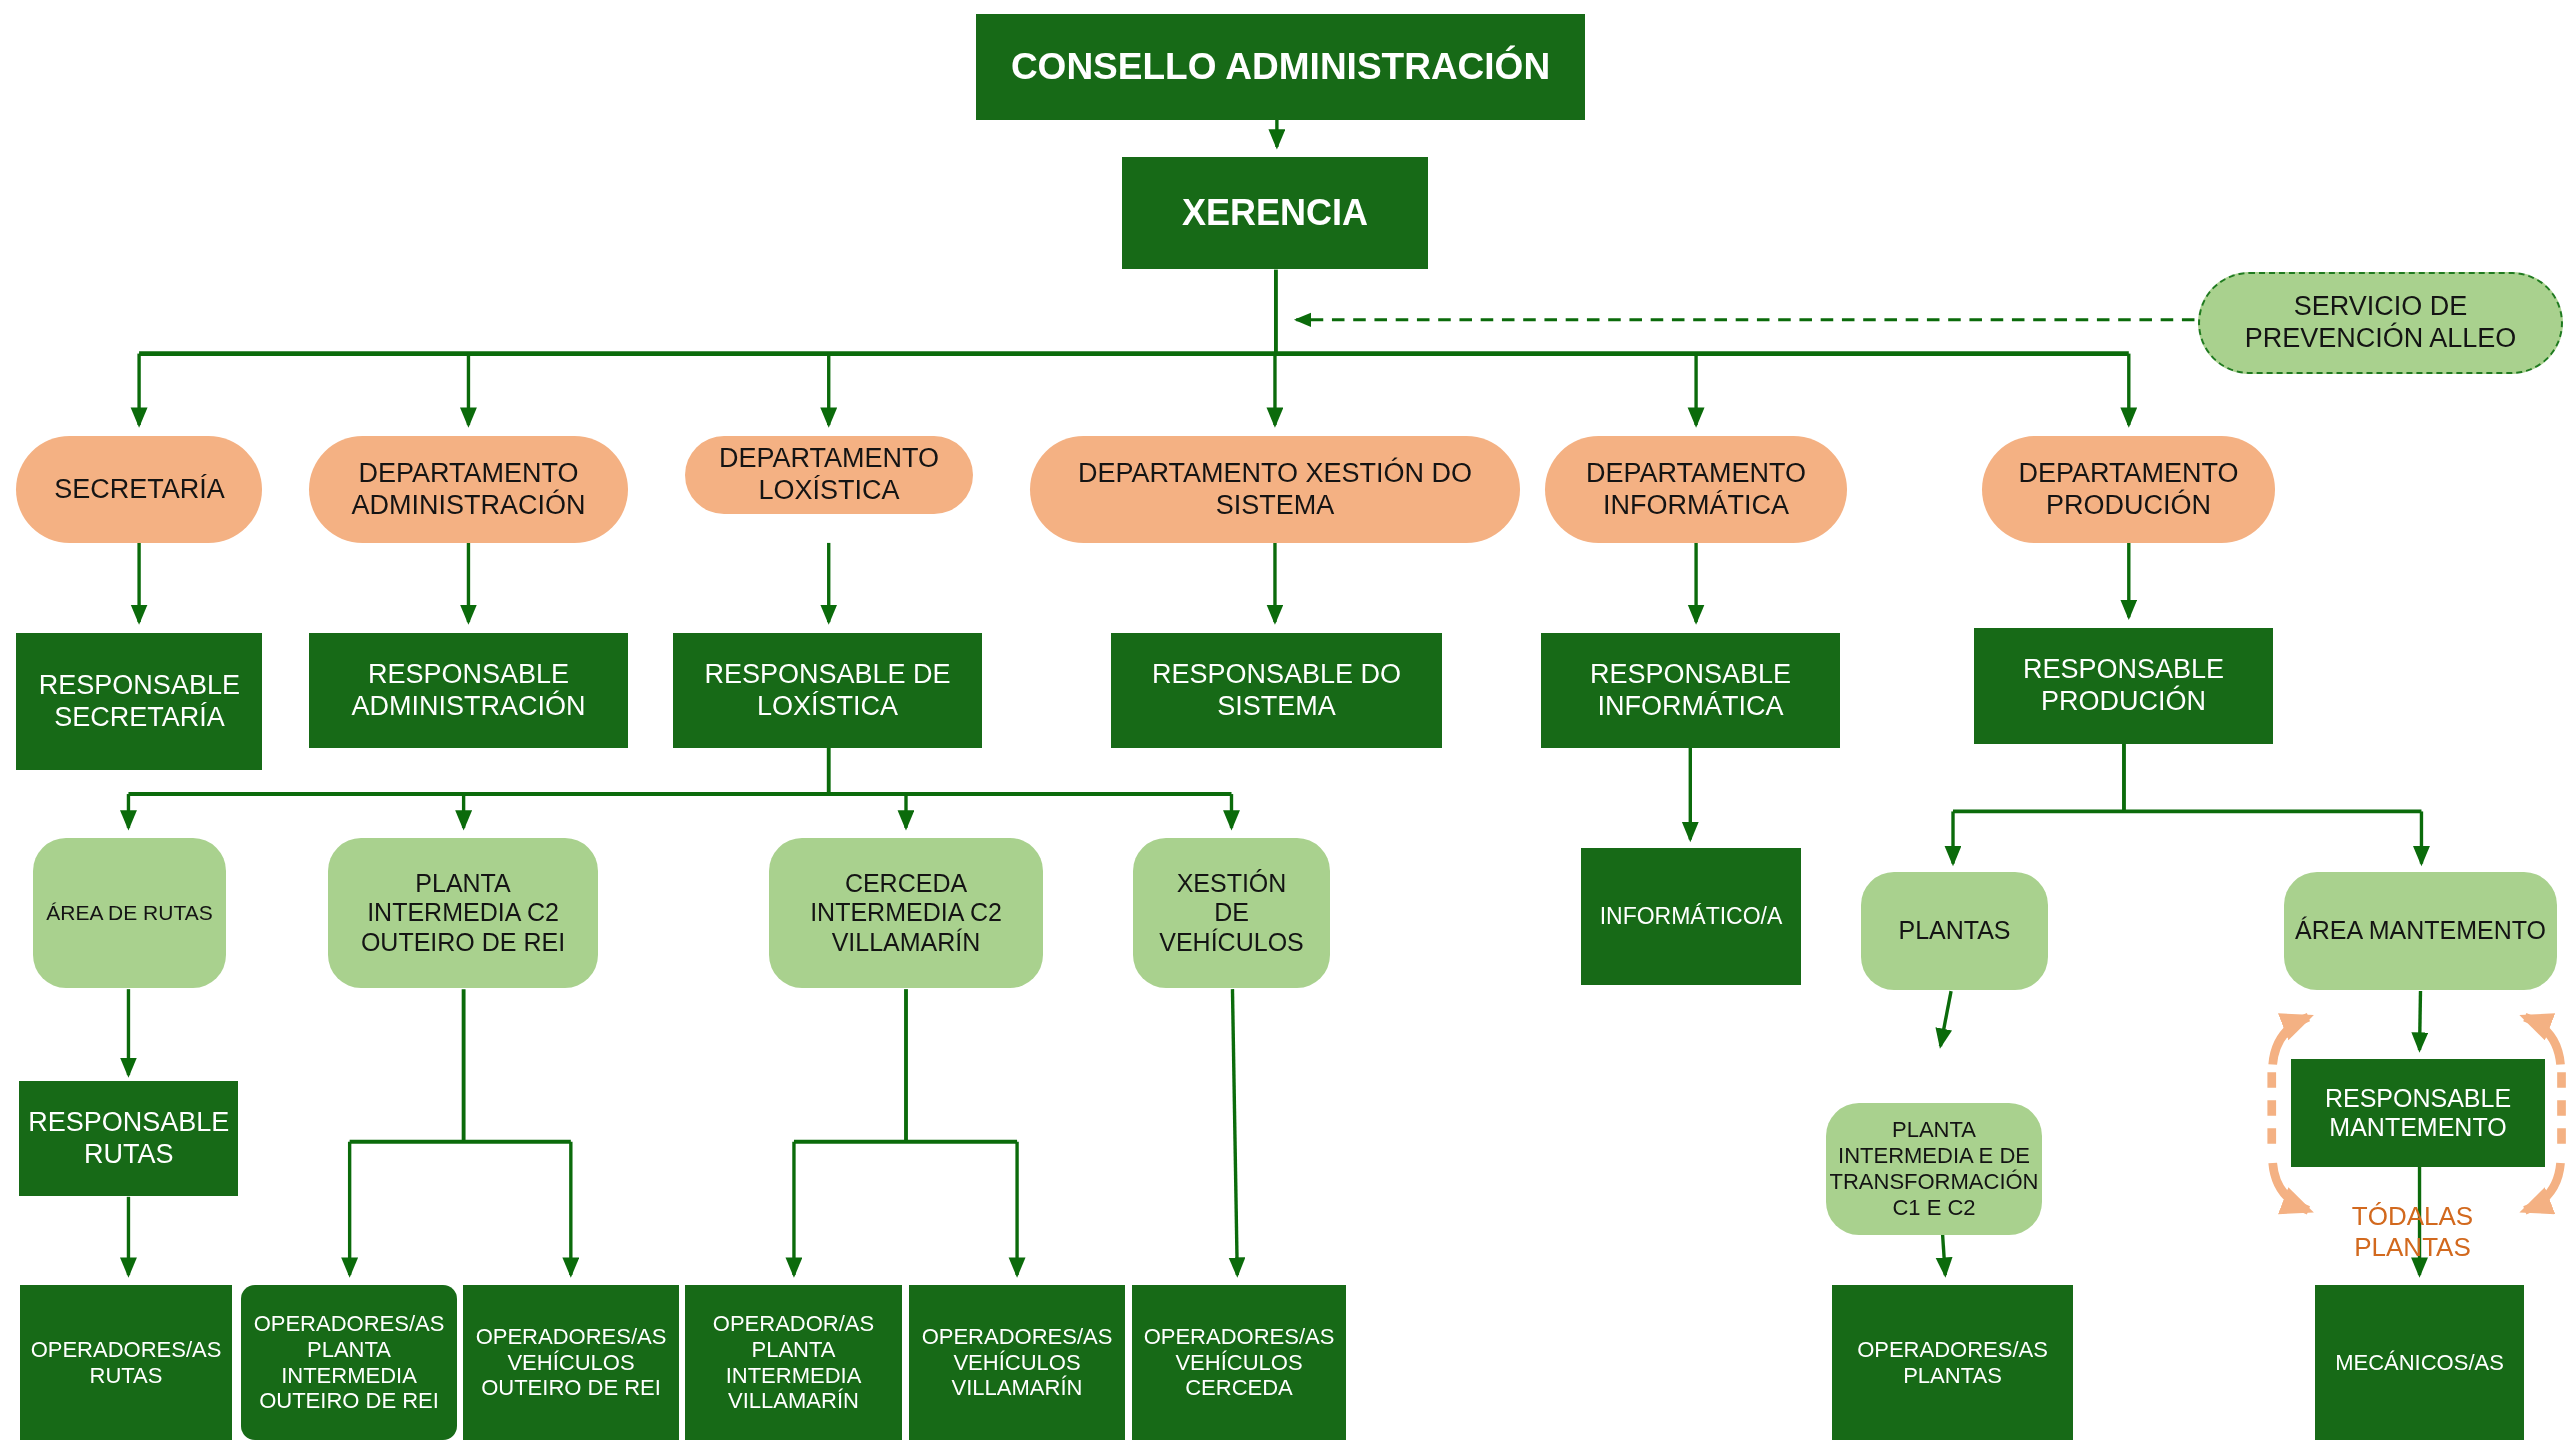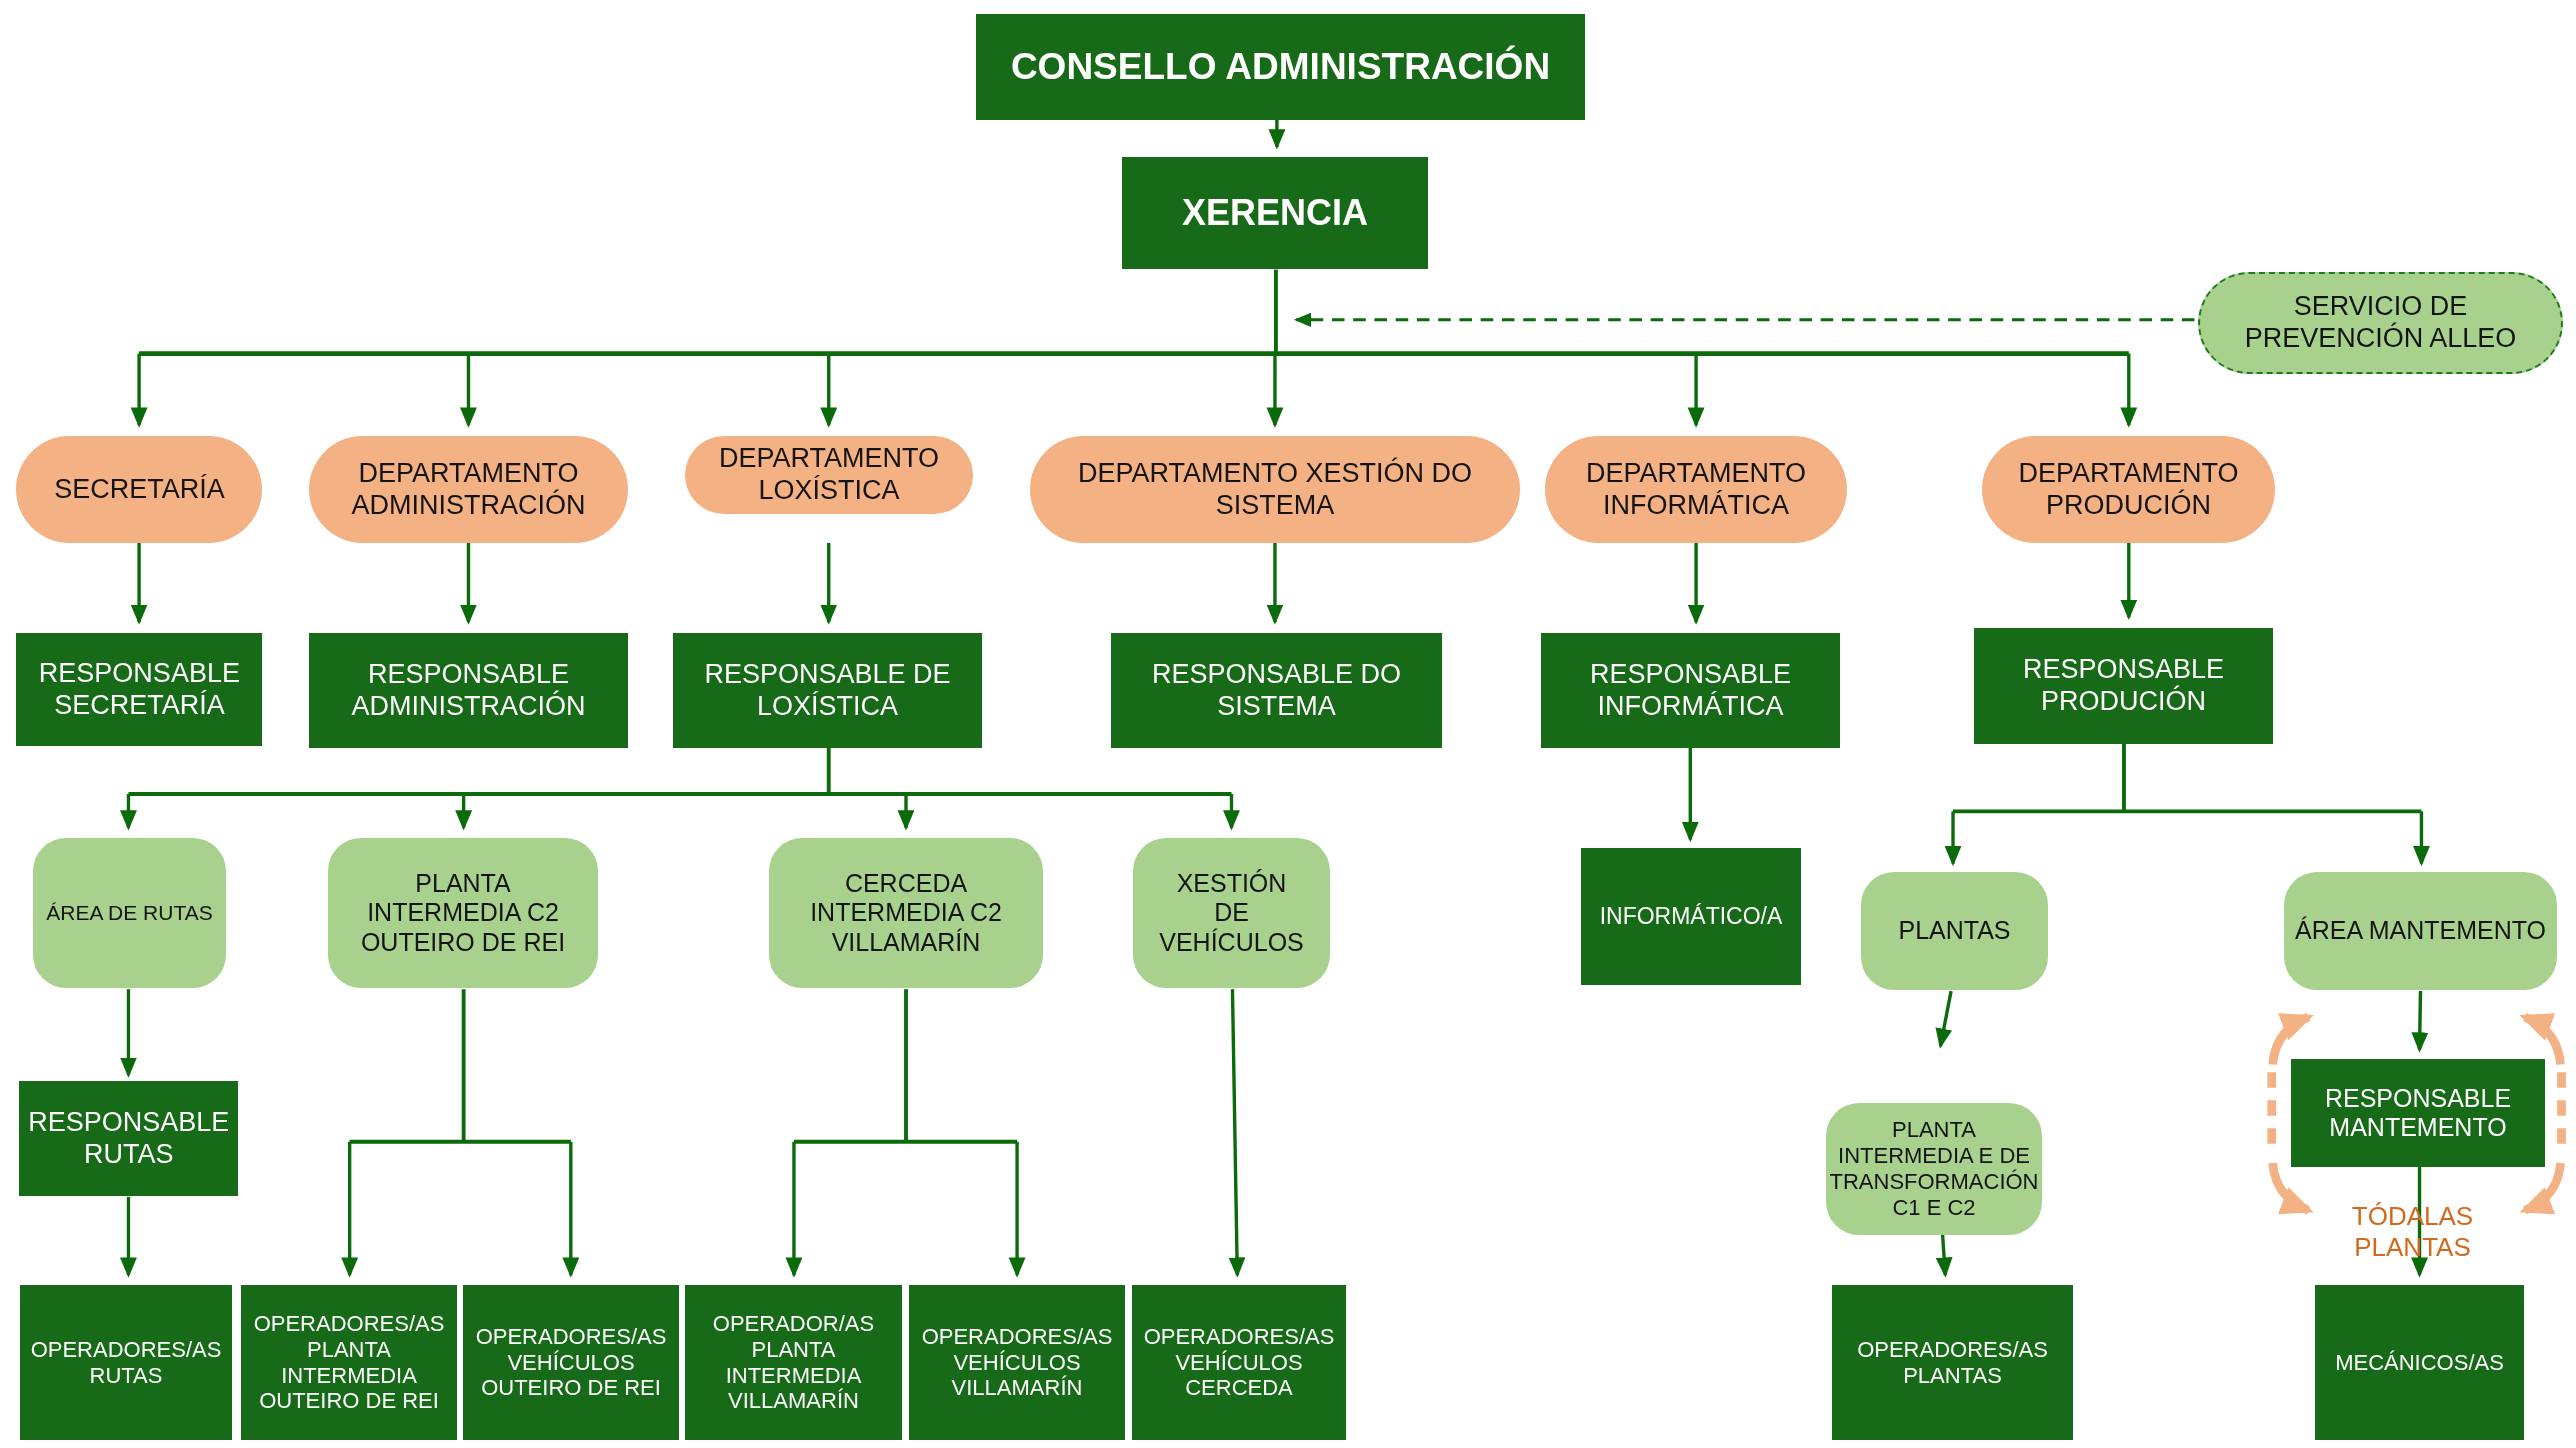--- a/index.html
+++ b/index.html
@@ -18,21 +18,21 @@
   #n-xerencia{left:1122px;top:157px;width:306px;height:112px;font-size:36px;font-weight:bold;}
   #n-servicio{left:2198px;top:272px;width:365px;height:102px;font-size:27px;}
 
   #d-secretaria{left:16.4px;top:436px;width:246px;height:107px;font-size:27px;}
   #d-admin{left:309px;top:436px;width:319px;height:107px;font-size:27px;}
   #d-loxistica{left:685px;top:436px;width:288px;height:78px;font-size:27px;}
   #d-xestion{left:1030px;top:436px;width:490px;height:107px;font-size:27px;}
   #d-informatica{left:1545px;top:436px;width:302px;height:107px;font-size:27px;}
   #d-producion{left:1982px;top:436px;width:293px;height:107px;font-size:27px;}
 
-  #r-secretaria{left:16.4px;top:633px;width:246px;height:113px;font-size:27px;}
+  #r-secretaria{left:16.4px;top:633px;width:246px;height:137px;font-size:27px;}
   #r-admin{left:309px;top:633px;width:319px;height:115px;font-size:27px;}
   #r-loxistica{left:673px;top:633px;width:309px;height:115px;font-size:27px;}
   #r-sistema{left:1111px;top:633px;width:331px;height:115px;font-size:27px;}
   #r-informatica{left:1541px;top:633px;width:299px;height:115px;font-size:27px;}
   #r-producion{left:1974px;top:628px;width:299px;height:116px;font-size:27px;}
 
   #u-rutas{left:33px;top:838px;width:193px;height:150px;font-size:21px;}
   #u-outeiro{left:328px;top:838px;width:270px;height:150px;font-size:25px;}
   #u-villamarin{left:769px;top:838px;width:274px;height:150px;font-size:25px;}
   #u-xestionveh{left:1133px;top:838px;width:197px;height:150px;font-size:25px;padding:0 33px;}
@@ -40,21 +40,21 @@
   #u-plantas{left:1861px;top:872px;width:187px;height:118px;font-size:25px;}
   #u-mantemento{left:2284px;top:872px;width:273px;height:118px;font-size:25px;}
 
   #r-rutas{left:19.3px;top:1081px;width:219px;height:115px;font-size:27px;}
   #n-transformacion{left:1826px;top:1055px;width:216px;height:132px;font-size:22px;padding:3.9px 7.7px;margin-top:48px;}
   #r-mantemento{left:2291px;top:1059px;width:254px;height:108px;font-size:25px;}
   #note-todalas{left:2299px;top:1201px;width:227px;font-size:26px;}
 
   .bb{top:1285px;height:155px;font-size:22px;}
   #b1{left:20px;width:212px;}
-  #b2{left:241px;width:216px;}
+  #b2{left:241px;width:216px;border-radius:14px;}
   #b3{left:463px;width:216px;}
   #b4{left:685px;width:217px;}
   #b5{left:909px;width:216px;}
   #b6{left:1132px;width:214px;}
   #b7{left:1832px;top:1285px;width:241px;height:155px;font-size:22px;}
   #b8{left:2315px;top:1285px;width:209px;height:155px;font-size:22px;}
 </style>
 </head>
 <body>
 

